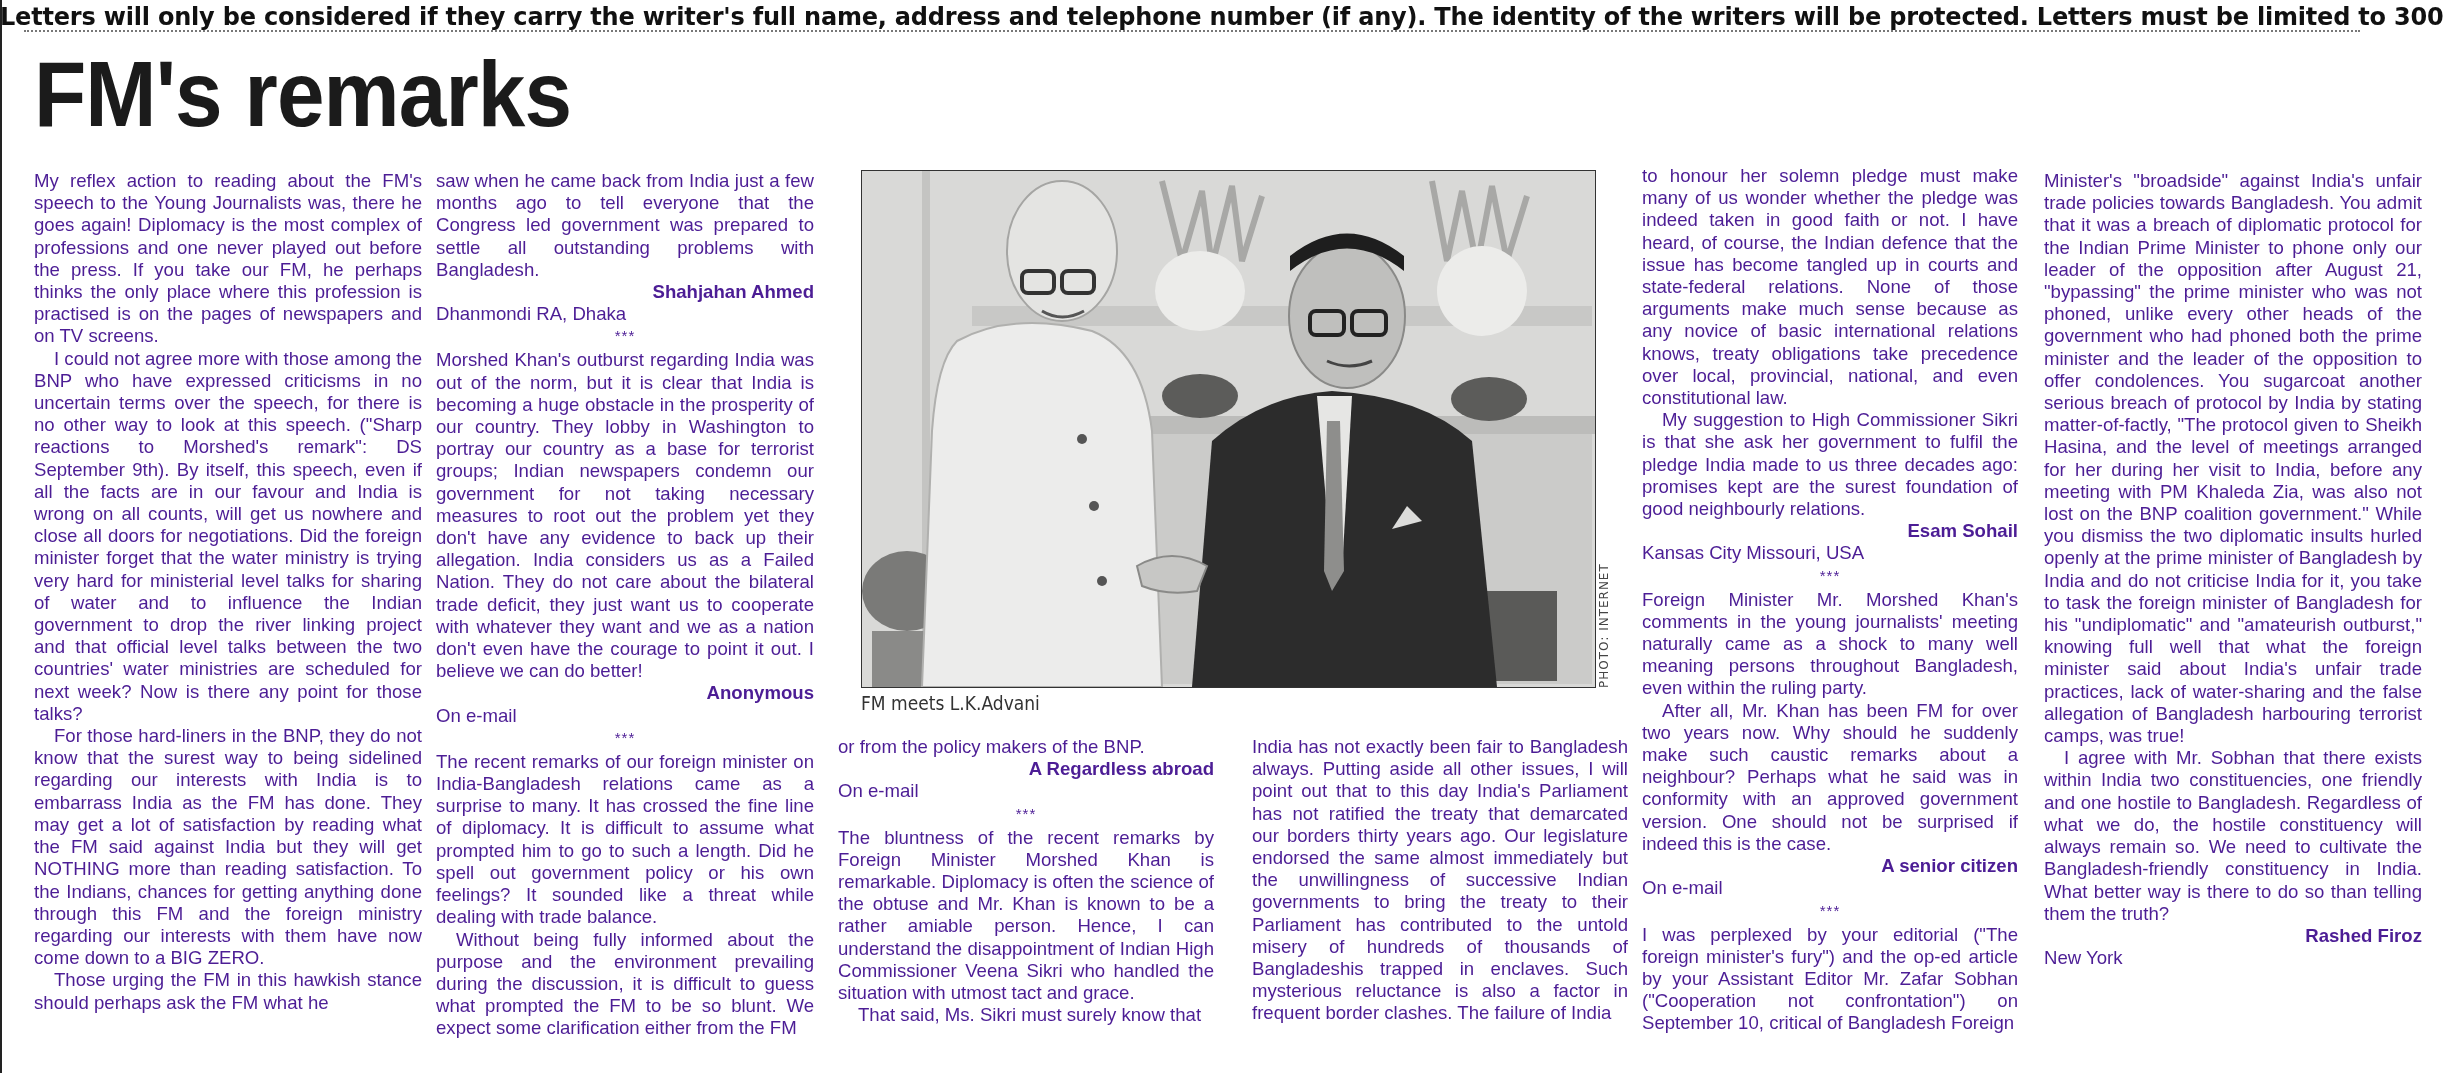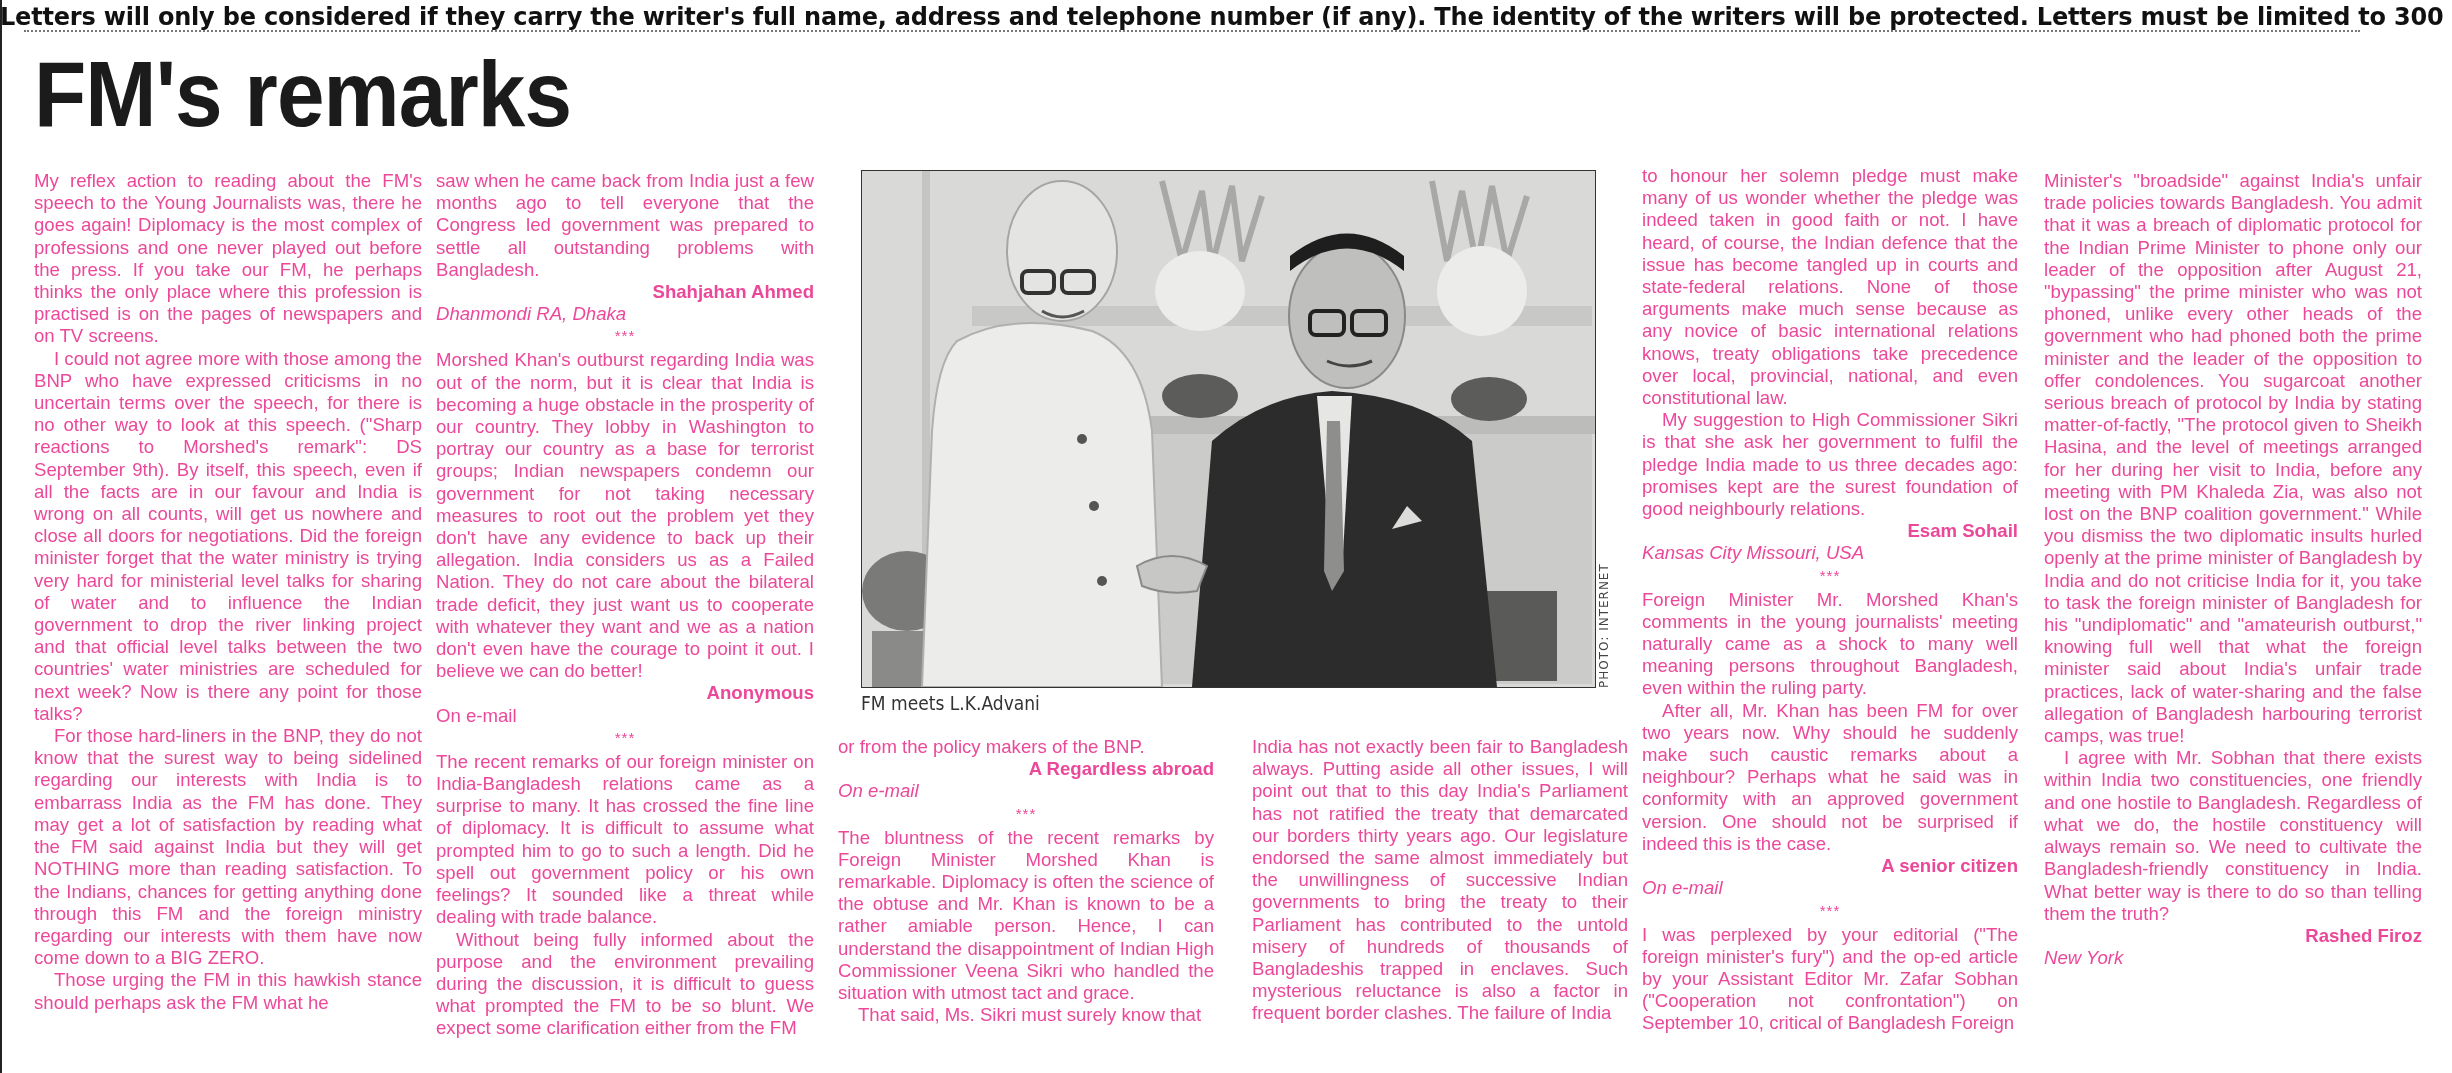--- a/index.html
+++ b/index.html
@@ -17,26 +17,26 @@
     position: absolute; left: 24px; top: 30px; width: 2336px; height: 0;
     border-top: 2px dotted #777;
   }
   .headline {
     position: absolute; left: 34px; top: 44px; margin: 0;
     font-family: "Liberation Sans", sans-serif; font-weight: bold; font-size: 92px;
     letter-spacing: -1px; color: #1b1b1b; line-height: 1.1; transform: scaleX(0.93); transform-origin: left;
   }
   .col {
     position: absolute; font-size: 18.6px; line-height: 22.2px; text-align: justify;
-    color: #ec4899;
+    color: #4c1d95;
   }
   .col p { margin: 0; }
   .col p.indent { text-indent: 20px; }
   .col .author { font-weight: bold; display: block; text-align: right; }
-  .col .place { font-style: italic; display: block; text-align: left; }
+  .col .place { display: block; text-align: left; }
   .col .place.plain { font-style: normal; }
   .col .sep { display: block; text-align: center; font-size: 15px; line-height: 18px; letter-spacing: 1px; margin: 2px 0 4px 0; }
   #col1 { left: 34px; top: 170px; width: 388px; }
   #col2 { left: 436px; top: 170px; width: 378px; }
   #col3 { left: 838px; top: 736px; width: 376px; }
   #col4 { left: 1240px; top: 736px; width: 376px; margin-left: 12px; }
   #col5 { left: 1642px; top: 165px; width: 376px; }
   #col6 { left: 2044px; top: 170px; width: 378px; }
 
   .photo-wrap { position: absolute; left: 861px; top: 170px; width: 735px; height: 518px; }

